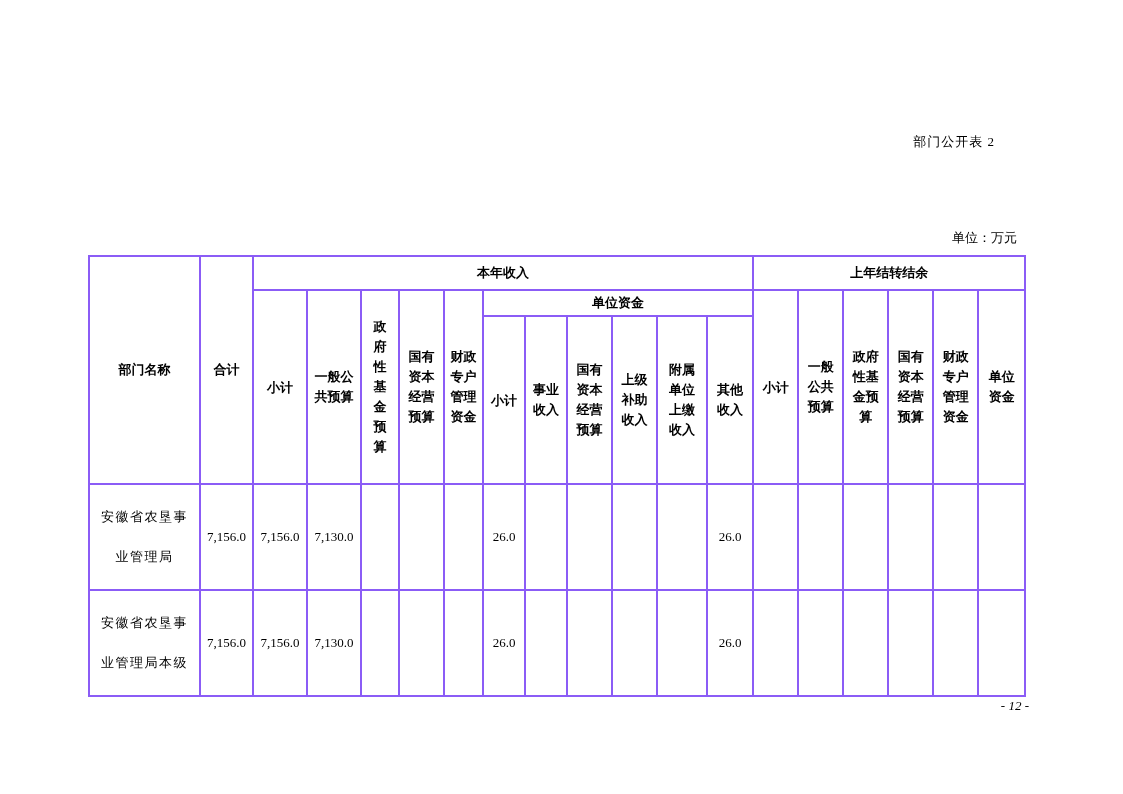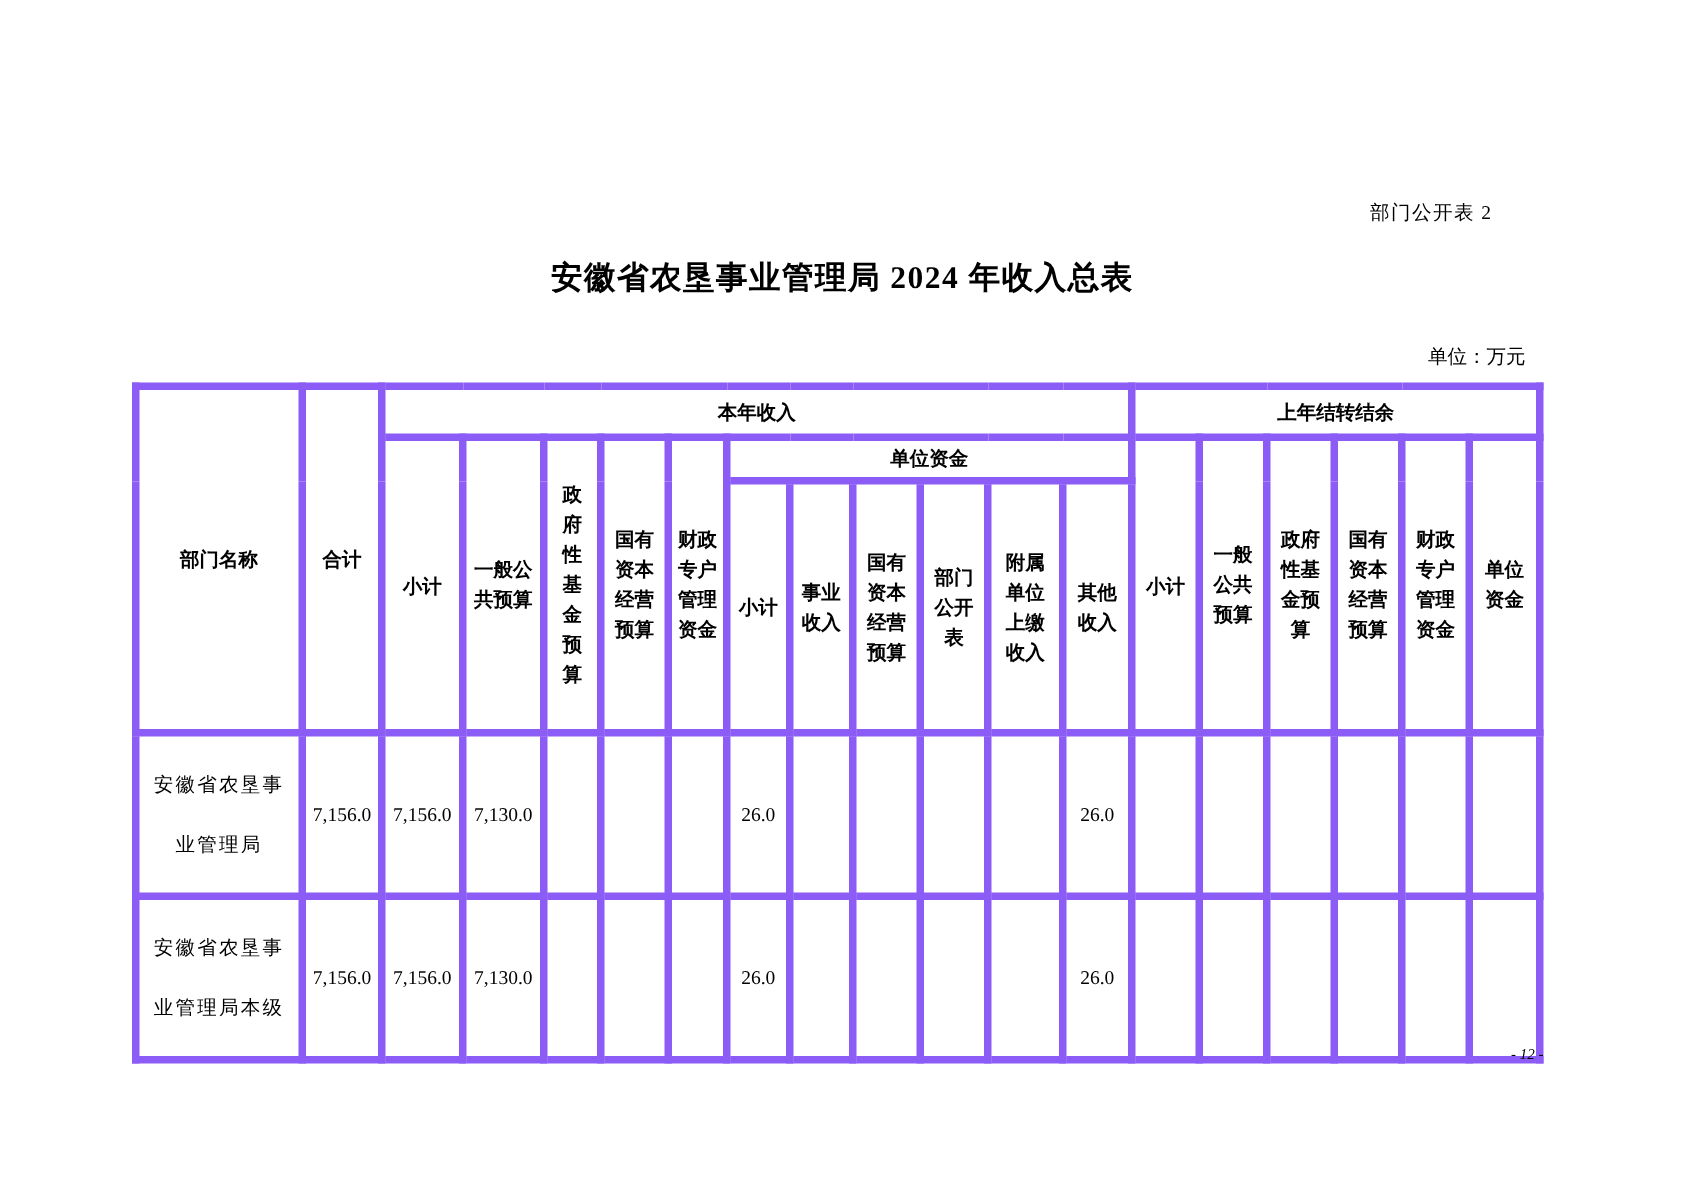--- a/index.html
+++ b/index.html
@@ -39,21 +39,21 @@
     position: absolute;
     left: 88px;
     top: 255px;
     width: 937px;
     border-collapse: collapse;
     table-layout: fixed;
     border: 2px solid #3a3a3a;
   }
   table.income-table th,
   table.income-table td {
-    border: 5px solid #8b5cf6;
+    border: 2px solid #8b5cf6;
     text-align: center;
     vertical-align: middle;
     font-size: 13px;
     overflow: hidden;
   }
   table.income-table th {
     font-weight: bold;
     line-height: 20px;
     padding: 2px 1px;
   }
@@ -74,32 +74,31 @@
     line-height: 40px;
   }
   td.value-cell {
     font-size: 13px;
     padding: 0 2px;
   }
   .page-number {
     position: absolute;
     top: 698px;
     right: 94px;
-    font-size: 10px;
+    font-size: 13px;
     font-style: italic;
   }
 </style>
 </head>
 <body>
 
 <div class="page">
 
   <div class="corner-label">部门公开表 2</div>
 
-  <div class="doc-title">安徽省农垦事业管理局 2024 年收入总表</div>
 
   <div class="unit-label">单位：万元</div>
 
   <table class="income-table">
     <colgroup>
       <col style="width:111px">
         <col style="width:53px">
         <col style="width:54px">
         <col style="width:54px">
       <col style="width:38px">
@@ -136,21 +135,21 @@
         <th rowspan="2"><span class="cw cw2">一般公共预算</span></th>
         <th rowspan="2"><span class="cw cw2">政府性基金预算</span></th>
         <th rowspan="2"><span class="cw cw2">国有资本经营预算</span></th>
         <th rowspan="2"><span class="cw cw2">财政专户管理资金</span></th>
         <th rowspan="2"><span class="cw cw2">单位资金</span></th>
       </tr>
       <tr class="hr3">
         <th><span class="cw">小计</span></th>
         <th><span class="cw cw2">事业收入</span></th>
         <th><span class="cw cw2">国有资本经营预算</span></th>
-        <th><span class="cw cw2">部门公开表</span></th>
+        <th><span class="cw cw2">上级补助收入</span></th>
         <th><span class="cw cw2">附属单位上缴收入</span></th>
         <th><span class="cw cw2">其他收入</span></th>
       </tr>
     </thead>
     <tbody>
       <tr class="dr1">
         <td class="name-cell">安徽省农垦事业管理局</td>
         <td class="value-cell">7,156.0</td>
         <td class="value-cell">7,156.0</td>
         <td class="value-cell">7,130.0</td>

